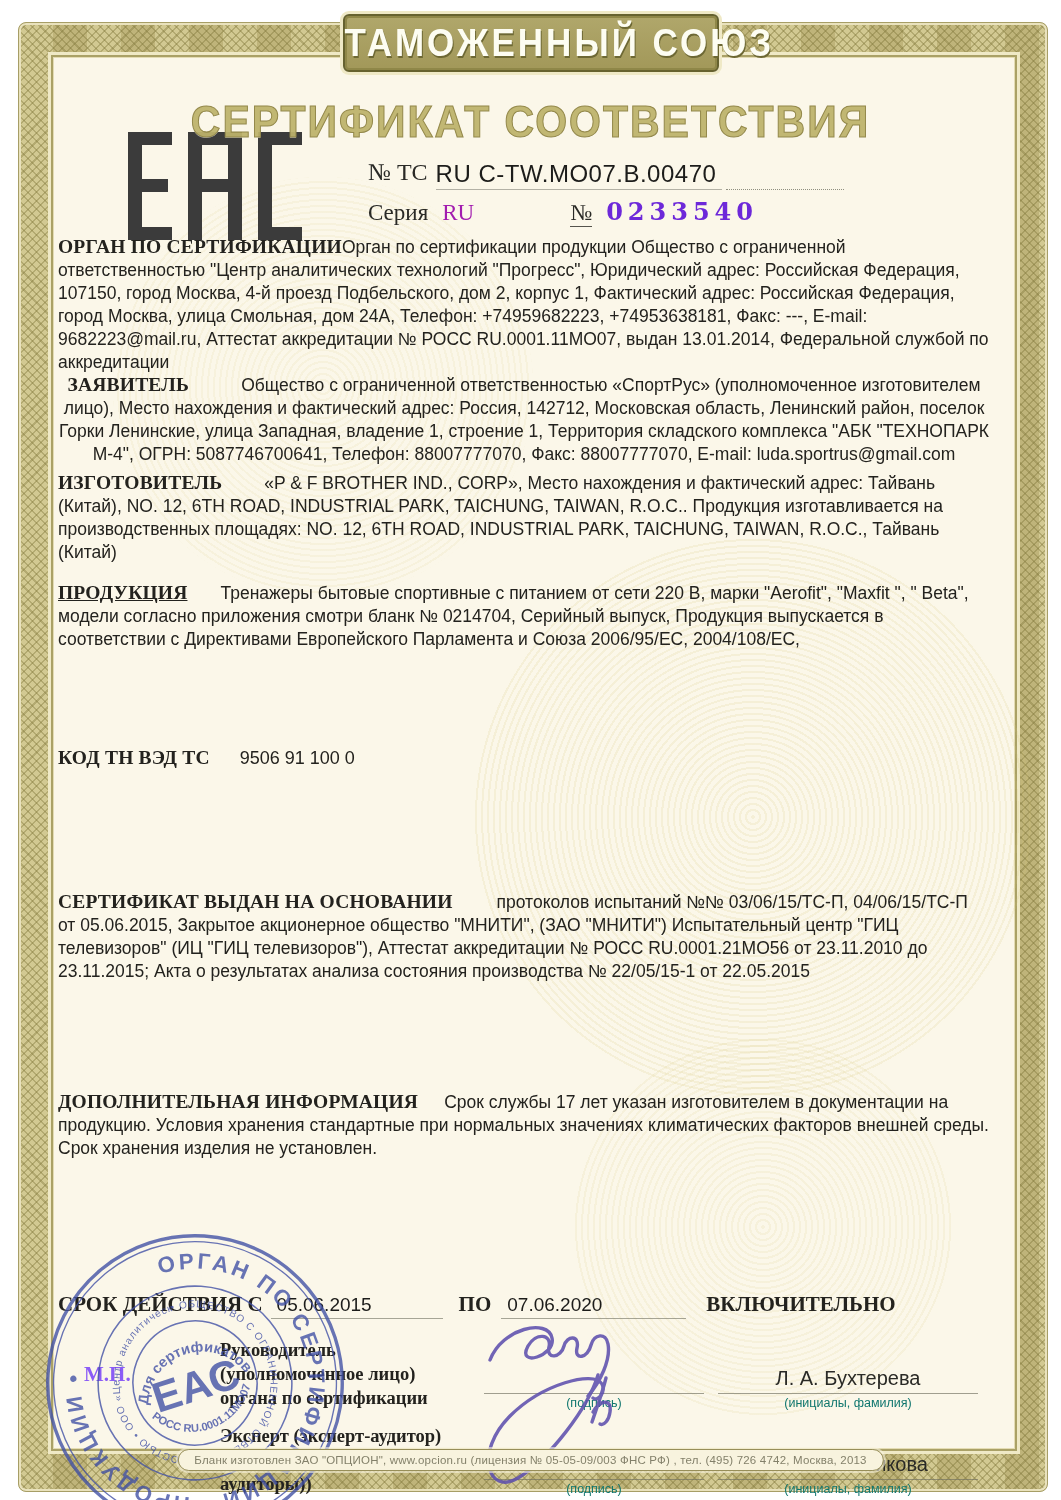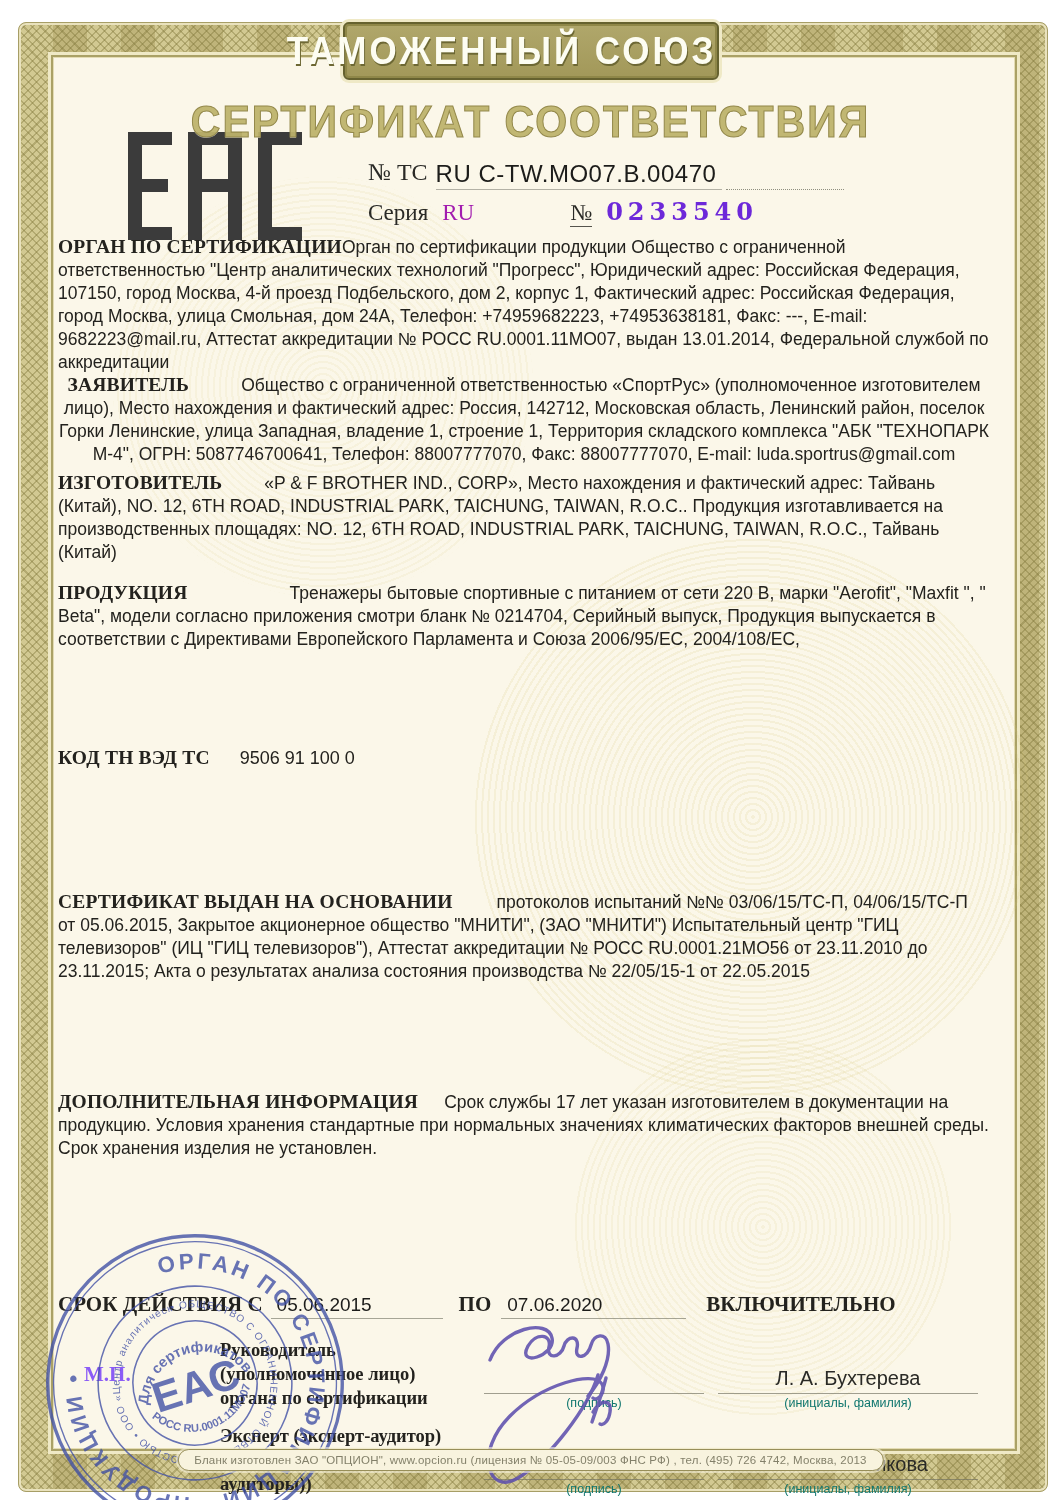--- a/index.html
+++ b/index.html
@@ -24,22 +24,22 @@
     box-shadow: 0 0 0 3px #efe9c6, inset 0 0 0 1px #e4dcb4;
   }
   .inner .wm{position:absolute;border-radius:50%;pointer-events:none;
     background:repeating-radial-gradient(circle, rgba(214,198,120,.16) 0 2px, rgba(0,0,0,0) 2px 6px);}
   .wm.w1{left:420px;top:480px;width:560px;height:560px;}
   .wm.w2{left:60px;top:120px;width:420px;height:420px;opacity:.7;}
   .wm.w3{left:520px;top:980px;width:380px;height:380px;opacity:.8;}
 
   
   .banner{
-    position:absolute;left:50%;top:22px;transform:translateX(-50%);
-    width:372px;height:54px;display:flex;align-items:center;justify-content:flex-end;
+    position:absolute;left:50%;top:14px;transform:translateX(-50%);
+    width:372px;height:54px;display:flex;align-items:center;justify-content:flex-start;
     background:linear-gradient(#b0a76b,#a29859);
     border:2px solid #66622f;border-radius:6px;
     box-shadow:0 0 0 3px #efe9c6, inset 0 0 0 2px #8f8748;
   }
   .banner-text{
     color:#fdfdf2;font-weight:bold;font-size:35px;letter-spacing:3px;
     font-family:"Liberation Sans",sans-serif;transform:scaleY(1.12);
     text-shadow:1px 1px 0 #6d6834;white-space:nowrap;
   }
   .doc-title{
@@ -64,21 +64,21 @@
 
   
   .content{position:absolute;left:58px;top:236px;width:932px;}
   .section{margin:0;font-size:17.5px;line-height:23px;color:#23221e;text-align:left;}
   .label{font-family:"Liberation Serif",serif;font-weight:bold;font-size:19.5px;color:#23221e;line-height:1;letter-spacing:.2px;}
   .s-applicant{margin-top:0px;text-align:center;}
   .s-applicant .label{margin-right:52px;}
   .s-manufacturer{margin-top:6px;}
   .s-manufacturer .label{margin-right:42px;}
   .s-production{margin-top:18px;}
-  .s-production .label{margin-right:102px;}
+  .s-production .label{margin-right:33px;text-decoration:underline;}
   .s-code{margin-top:96px;}
   .s-code .label{margin-right:30px;}
   .s-code .value{font-size:18px;}
   .s-compliance{margin-top:23px;}
   .s-compliance .label{margin-right:12px;}
   .s-basis{margin-top:121px;}
   .s-basis .label{margin-right:44px;}
   .s-additional{margin-top:108px;}
   .s-additional .label{margin-right:26px;}
 

